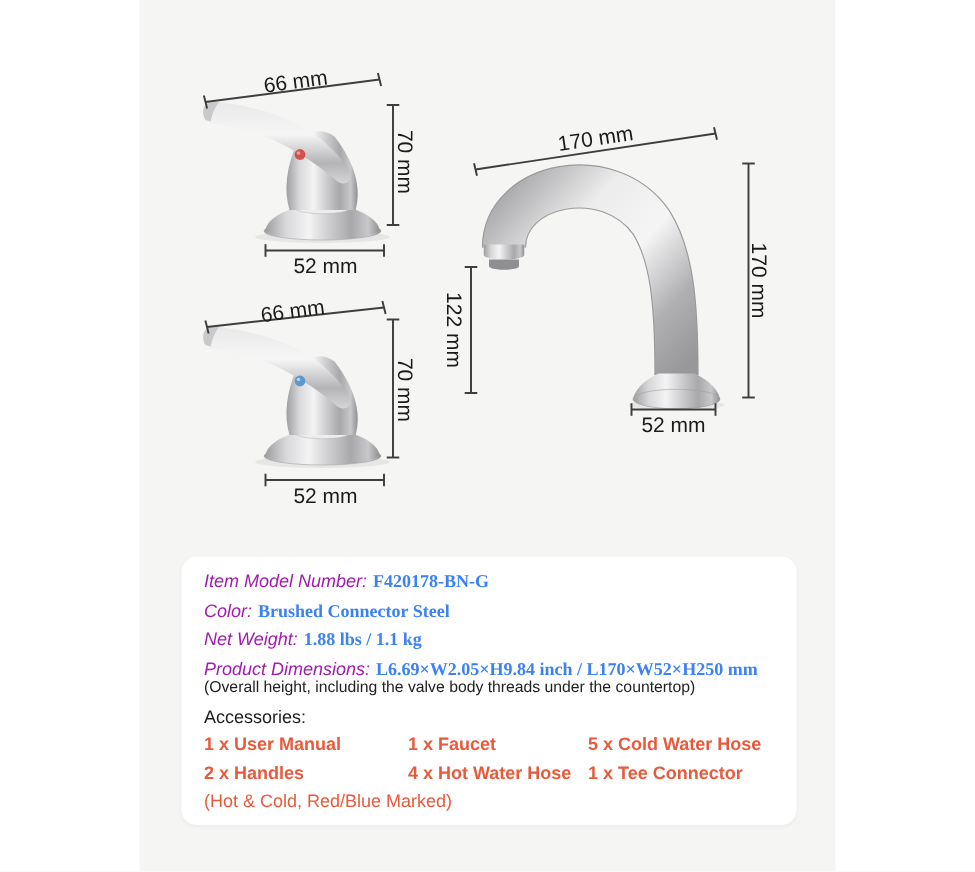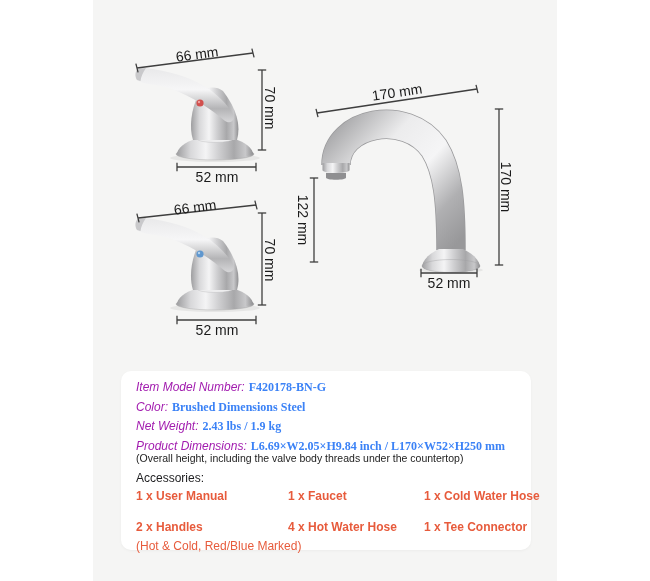--- a/index.html
+++ b/index.html
@@ -25,21 +25,21 @@
   .card{
     position:absolute;left:28px;top:371px;width:410px;height:179px;
     background:#ffffff;border-radius:10px;box-shadow:0 1px 3px rgba(0,0,0,0.04);
     box-sizing:border-box;padding:9px 15px 8px 15px;
     font-size:12px;color:#1d1d1f;line-height:15px;
   }
   .row{margin-bottom:4.5px;white-space:nowrap;}
   .lbl{color:#a21caf;margin-right:4px;font-style:italic;}
   .val{color:#3b82f6;font-weight:bold;font-family:Liberation Serif, serif;}
   .note{font-size:10.5px;line-height:13px;color:#222;margin-top:-3px;margin-bottom:6px;white-space:nowrap;}
-  .acc-grid{display:grid;grid-template-columns:136px 120px auto;row-gap:4px;margin-top:3px;gap:16px;}
+  .acc-grid{display:grid;grid-template-columns:136px 120px auto;row-gap:4px;margin-top:3px;}
   .acc-item{color:#e75b3c;font-weight:bold;white-space:nowrap;}
   .acc-note{color:#e75b3c;font-weight:normal;margin-top:4px;white-space:nowrap;}
 </style>
 </head>
 <body>
 
 <svg width="0" height="0" style="position:absolute">
   <defs>
     <linearGradient id="chromeH" x1="0" y1="0" x2="1" y2="0">
       <stop offset="0" stop-color="#9e9ea0"></stop>
@@ -166,34 +166,34 @@
   <span class="dim-label rotm8" style="left:304px;top:92px">170 mm</span>
   <span class="dim-label rot90" style="left:413px;top:187px">170 mm</span>
   <span class="dim-label rot90" style="left:210px;top:220px">122 mm</span>
   <span class="dim-label" style="left:356px;top:283px">52 mm</span>
 
   <div class="card">
     <div class="row">
       <span class="lbl">Item Model Number:</span><span class="val">F420178-BN-G</span>
     </div>
     <div class="row">
-      <span class="lbl">Color:</span><span class="val">Brushed Dimensions Steel</span>
+      <span class="lbl">Color:</span><span class="val">Brushed Connector Steel</span>
     </div>
     <div class="row">
-      <span class="lbl">Net Weight:</span><span class="val">2.43 lbs / 1.9 kg</span>
+      <span class="lbl">Net Weight:</span><span class="val">1.88 lbs / 1.1 kg</span>
     </div>
     <div class="row" style="margin-bottom:1px">
       <span class="lbl">Product Dimensions:</span><span class="val">L6.69×W2.05×H9.84 inch / L170×W52×H250 mm</span>
     </div>
     <div class="note">(Overall height, including the valve body threads under the countertop)</div>
     <div class="row" style="margin-bottom:1px">Accessories:</div>
     <div class="acc-grid">
       <span class="acc-item">1 x User Manual</span>
       <span class="acc-item">1 x Faucet</span>
-      <span class="acc-item">1 x Cold Water Hose</span>
+      <span class="acc-item">5 x Cold Water Hose</span>
       <span class="acc-item">2 x Handles</span>
       <span class="acc-item">4 x Hot Water Hose</span>
       <span class="acc-item">1 x Tee Connector</span>
     </div>
     <div class="acc-note">(Hot &amp; Cold, Red/Blue Marked)</div>
   </div>
 
 </div>
 
 </body></html>

